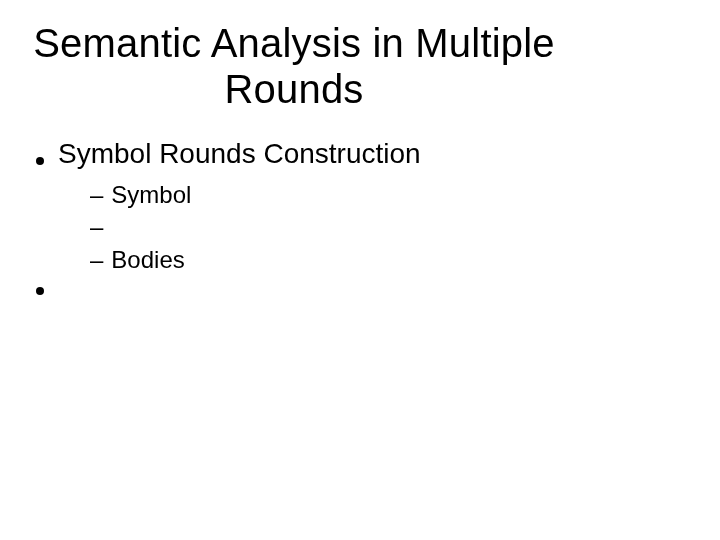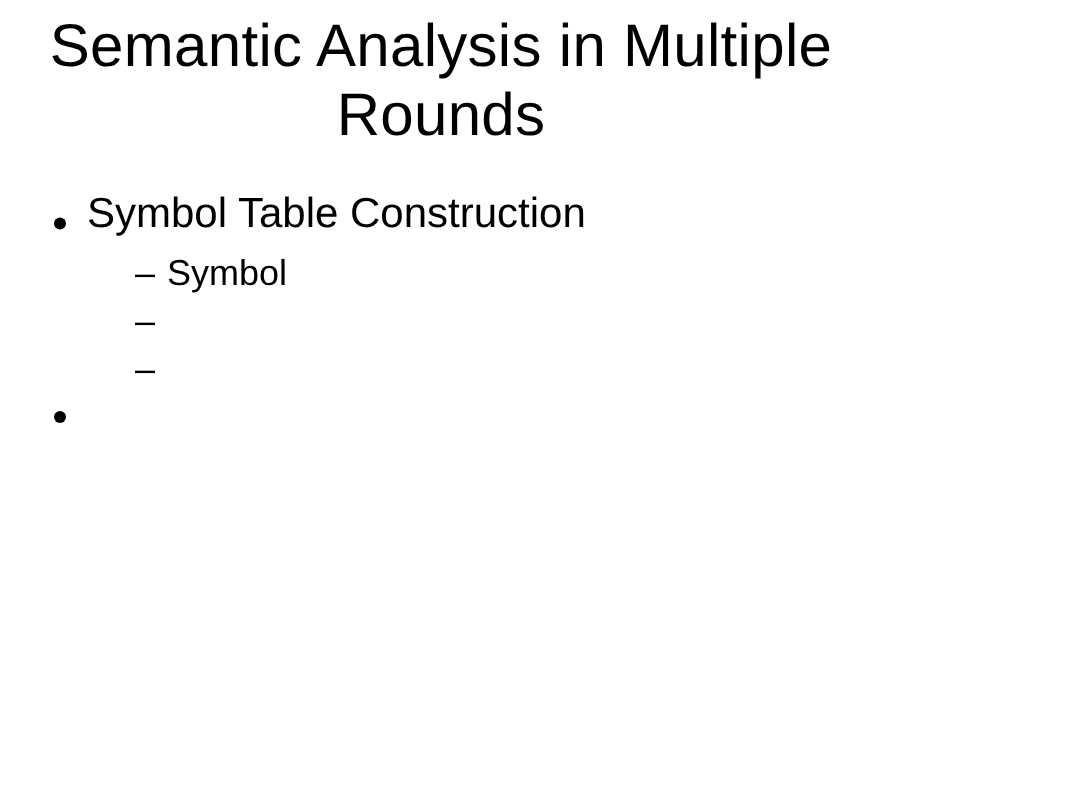--- a/index.html
+++ b/index.html
@@ -9,21 +9,21 @@
     height: 540px;
     background: #ffffff;
     font-family: Arial, Helvetica, sans-serif;
     color: #000000;
     overflow: hidden;
   }
   .slide {
     box-sizing: border-box;
     width: 588px;
     height: 540px;
-    padding: 8px 30px 30px 30px;
+    padding: 20px 30px 30px 30px;
   }
   .title {
     font-size: 40px;
     font-weight: 400;
     text-align: center;
     line-height: 1.15;
     margin: 0 0 24px 0;
     letter-spacing: 0.2px;
   }
   .bullet-l1 {
@@ -67,32 +67,33 @@
 </style>
 </head>
 <body>
 
 <div class="slide">
 
   <h1 class="title">Semantic Analysis in Multiple Rounds</h1>
 
   <div class="bullet-l1">
     <span class="dot"></span>
-    <span class="txt">Symbol Table Construction</span>
+    <span class="txt">Symbol Rounds Construction</span>
   </div>
 
   <div class="bullet-l2">
     <span class="dash">–</span>
     <span class="txt">Symbol</span>
   </div>
   <div class="bullet-l2">
     <span class="dash">–</span>
   </div>
   <div class="bullet-l2">
     <span class="dash">–</span>
+    <span class="txt">Bodies</span>
   </div>
 
   <div class="spacer-before-l1"></div>
 
   <div class="bullet-l1">
     <span class="dot"></span>
   </div>
 
 </div>
 

